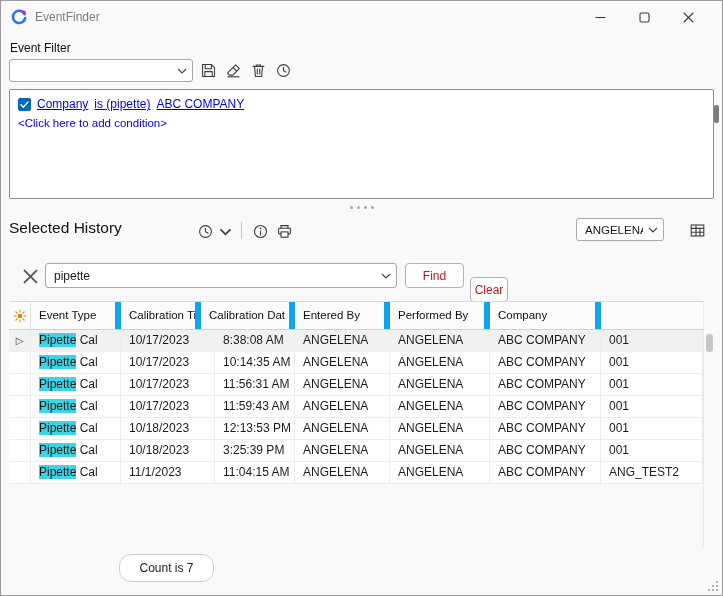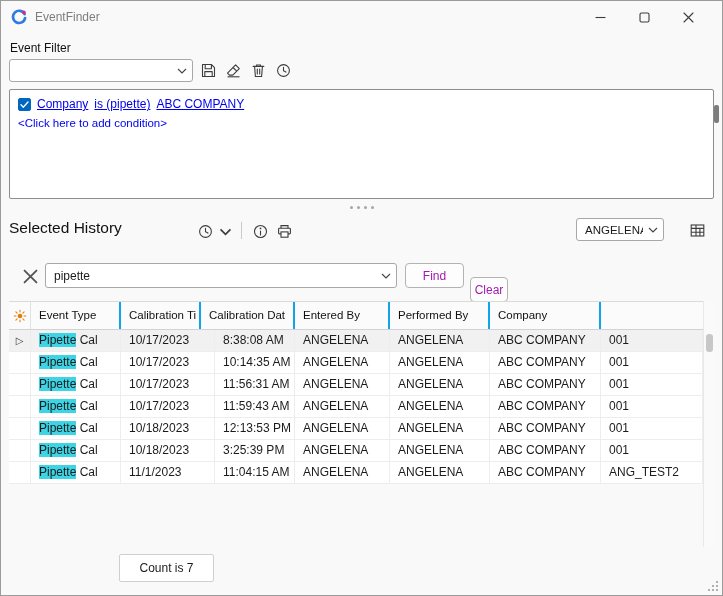--- a/index.html
+++ b/index.html
@@ -43,41 +43,41 @@
   .vdivider{position:absolute;left:240px;top:221px;width:1px;height:17px;background:#c9c9c9}
   .h-info{left:247px;top:219px}
   .h-print{left:271px;top:219px}
   .user-combo{left:575px;top:217px;width:88px;height:23px}
   .export-btn{left:684px;top:218px}
 
   
   .clear-search-btn{left:17px;top:263px;width:24px;height:24px;color:#555}
   .search-combo{left:44px;top:262px;width:352px;height:25px}
   .search-combo input{flex:1;border:0;outline:0;background:transparent;padding:0 8px;font-family:inherit;font-size:12px;color:#1b1b1b;min-width:0}
-  .btn{position:absolute;background:#fdfdfd;border:1px solid #b3b3b3;border-radius:4px;font-family:inherit;font-size:12px;color:#a21caf;cursor:pointer}
+  .btn{position:absolute;background:#fdfdfd;border:1px solid #b3b3b3;border-radius:4px;font-family:inherit;font-size:12px;color:#b91c1c;cursor:pointer}
   .find-btn{left:404px;top:262px;width:59px;height:25px}
   .clear-btn{left:469px;top:276px;width:38px;height:25px}
 
   
   .grid{position:absolute;left:8px;top:300px;width:706px;height:246px}
   .grid-header{display:flex;width:694px;height:29px;background:#fbfbfb;border-top:1px solid #dadada;border-bottom:1px solid #d2d2d2}
-  .hcell{padding-left:8px;line-height:27px;font-size:11.5px;color:#111;border-right:2px solid #0ea5e9;white-space:nowrap;overflow:hidden}
+  .hcell{padding-left:8px;line-height:27px;font-size:11.5px;color:#111;border-right:6px solid #0ea5e9;white-space:nowrap;overflow:hidden}
   .corner{width:22px;display:flex;align-items:center;justify-content:center;border-right:1px solid #e2e2e2;padding:0}
   .w0{width:90px}.w1{width:94px}.w2{width:80px}.w3{width:95px}.w4{width:100px}.w5{width:111px}.w6{flex:1}
   .grid-body{width:694px}
   .grow{display:flex;height:22px;background:#fff;border-bottom:1px solid #ededed;cursor:default}
   .grow.current{background:#f1f1f1}
   .cell{padding-left:8px;line-height:21px;font-size:12px;border-right:1px solid #ededed;white-space:nowrap;overflow:hidden}
   .ind{width:22px;padding:0;display:flex;align-items:center;justify-content:center;color:#3a3a3a;font-size:10px}
   .hl{background:var(--highlight)}
   .vscroll{position:absolute;right:0;top:0;width:12px;height:246px;background:#fafafa;border-left:1px solid #e9e9e9;cursor:pointer}
   .vthumb{position:absolute;left:2px;top:33px;width:7px;height:18px;background:#c7c7c7;border-radius:3px}
 
   
-  .count-box{position:absolute;left:118px;top:553px;width:95px;height:28px;background:#fff;border:1px solid #cfcfcf;border-radius:2px;display:flex;align-items:center;justify-content:center;font-size:12px}
+  .count-box{position:absolute;left:118px;top:553px;width:95px;height:28px;background:#fff;border:1px solid #cfcfcf;border-radius:12px;display:flex;align-items:center;justify-content:center;font-size:12px}
   .resize-grip{position:absolute;right:3px;bottom:3px;width:12px;height:12px}
 </style>
 </head>
 <body>
 
 <div class="window">
 
   <div class="titlebar">
     <span class="app-icon">
       <svg viewBox="0 0 16 16" width="16" height="16">

